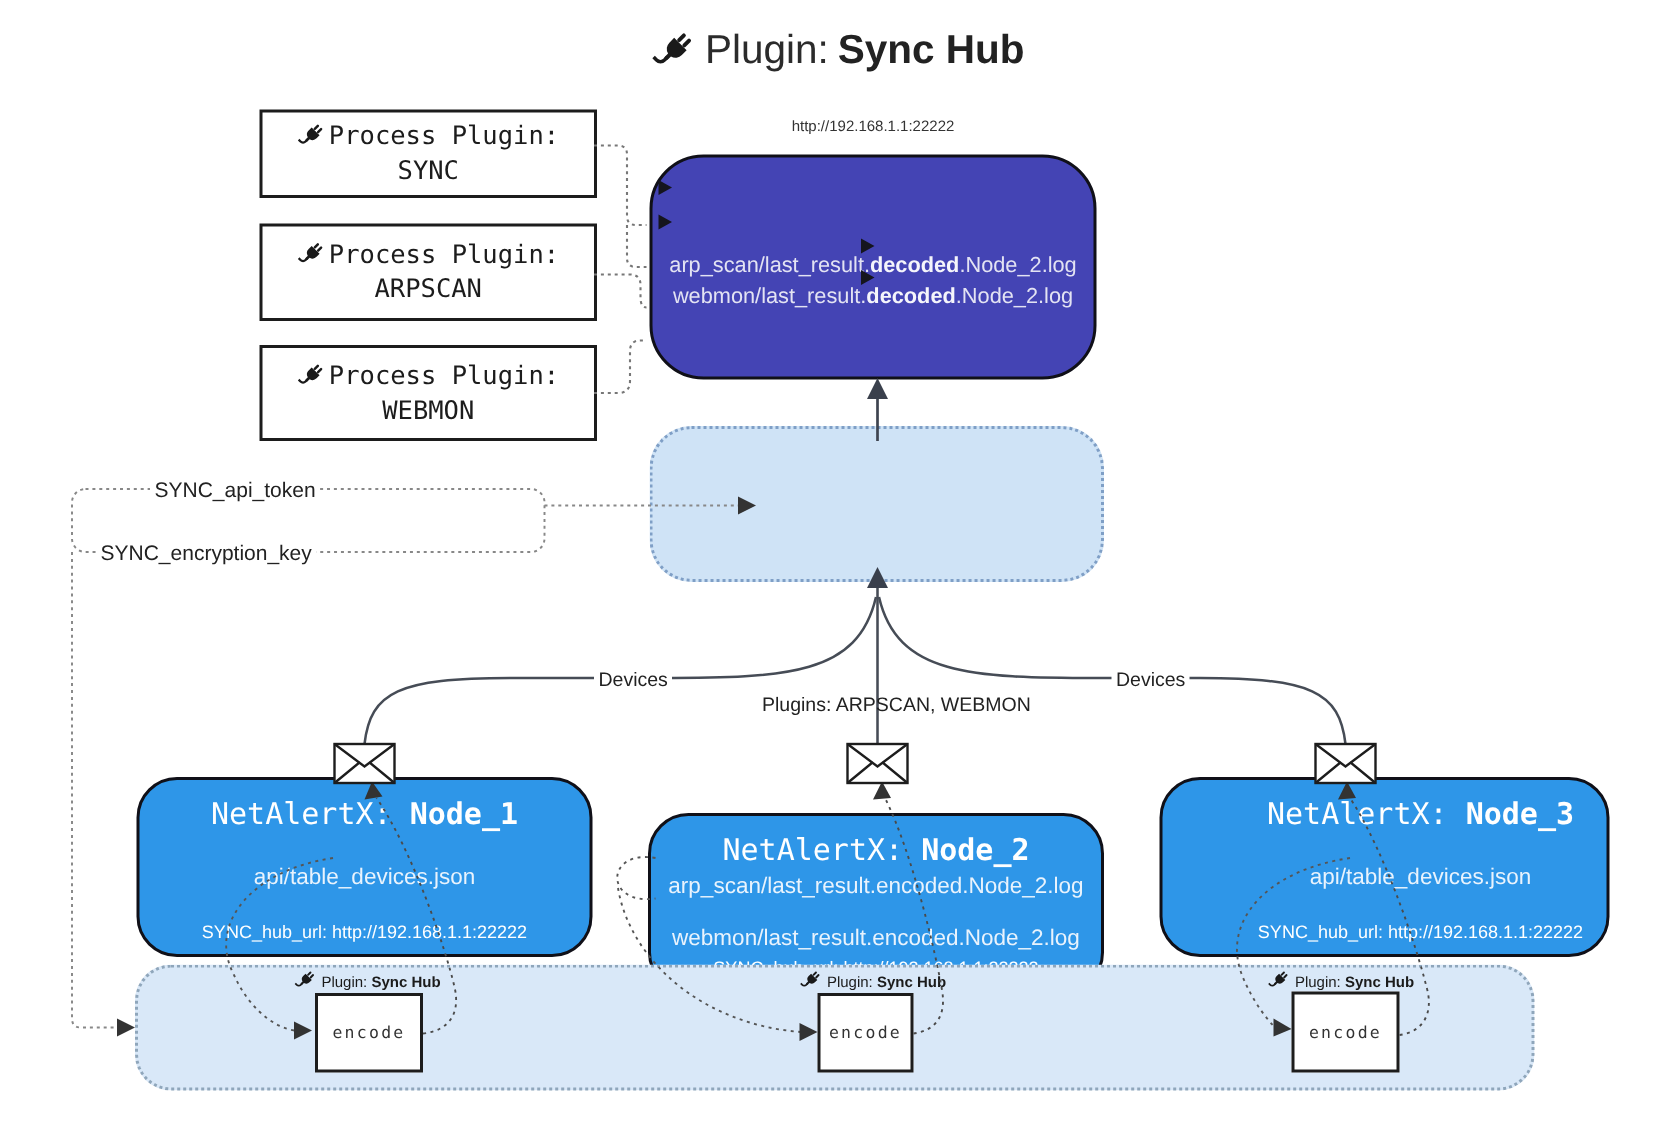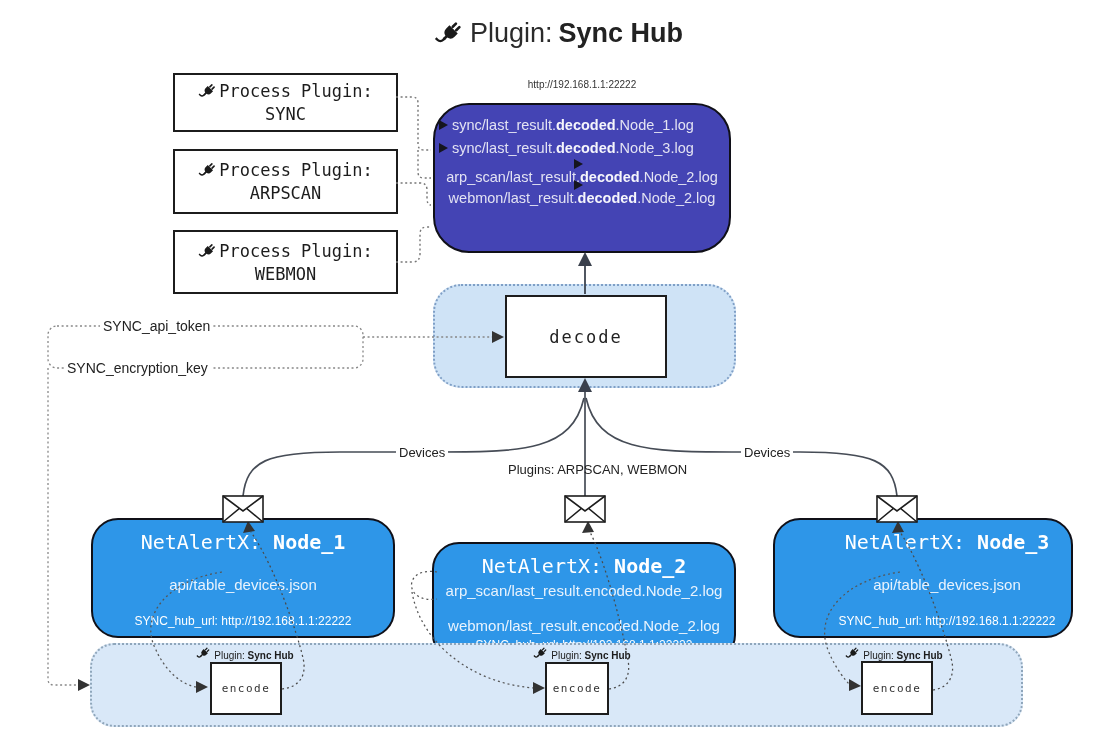--- a/index.html
+++ b/index.html
@@ -13,21 +13,21 @@
 
   
   .title{left:0;top:18px;width:1117px;display:flex;justify-content:center;align-items:center;
          gap:6px;font-size:27px;color:#2b2b2b;}
   .title b{font-weight:bold;color:#222;}
 
   
   .pbox{background:#fff;border:2px solid #1c1c1c;display:flex;flex-direction:column;
         justify-content:center;align-items:center;gap:3px;
         font-family:"DejaVu Sans Mono",monospace;font-size:17px;color:#1c1c1c;}
-  .pbox .row1{display:flex;align-items:flex-end;gap:2px;}
+  .pbox .row1{display:flex;align-items:flex-start;gap:2px;}
   #pbox1{left:173px;top:73px;width:221px;height:55px;}
   #pbox2{left:173px;top:149px;width:221px;height:61px;}
   #pbox3{left:173px;top:230px;width:221px;height:60px;}
 
   
   .hub-url{left:433px;top:79px;width:298px;text-align:center;font-size:10px;color:#333;}
   .hub{left:433px;top:103px;width:298px;height:150px;background:#4444b4;border:2.5px solid #101018;
        border-radius:36px;box-sizing:border-box;padding:8px 8px 6px 8px;}
   .hub-title{text-align:center;font-family:"DejaVu Sans Mono",monospace;font-size:20px;
              color:#fff;margin:2px 0 7px 0;}
@@ -141,38 +141,35 @@
           </svg>
         <span>Process Plugin:</span>
       </div>
       <div>WEBMON</div>
     </div>
 
     <div class="abs hub-url">http://192.168.1.1:22222</div>
     <div class="abs hub">
       <div class="hub-line">
           <span class="tri"></span>
-          <span><span>sync/last_result.</span><b>decoded</b><span>.Node_1.log</span></span>
         </div>
       <div class="hub-line">
           <span class="tri"></span>
-          <span><span>sync/last_result.</span><b>decoded</b><span>.Node_3.log</span></span>
         </div>
       <div class="hub-line tight">
           <span class="tri"></span>
           <span><span>arp_scan/last_result.</span><b>decoded</b><span>.Node_2.log</span></span>
         </div>
       <div class="hub-line tight">
           <span class="tri"></span>
           <span><span>webmon/last_result.</span><b>decoded</b><span>.Node_2.log</span></span>
         </div>
     </div>
 
     <div class="abs dstrip"></div>
-    <div class="abs decode">decode</div>
 
     <div class="abs node" id="node1">
       <div class="node-title"><span>NetAlertX: </span><b>Node_1</b></div>
       <div class="node-lines">
           <div class="node-line">api/table_devices.json</div>
         </div>
       <div class="node-url">SYNC_hub_url: http://192.168.1.1:22222</div>
     </div>
     <div class="abs node" id="node2">
       <div class="node-title"><span>NetAlertX: </span><b>Node_2</b></div>

